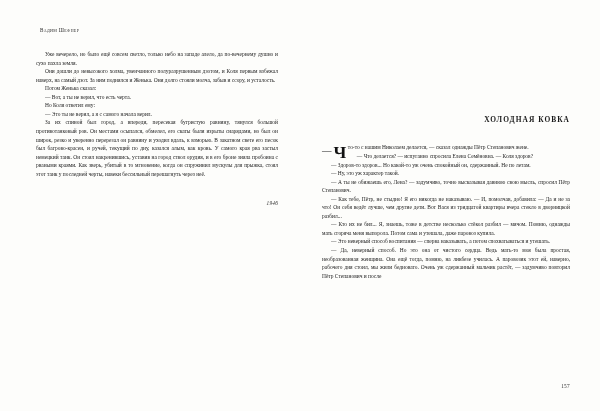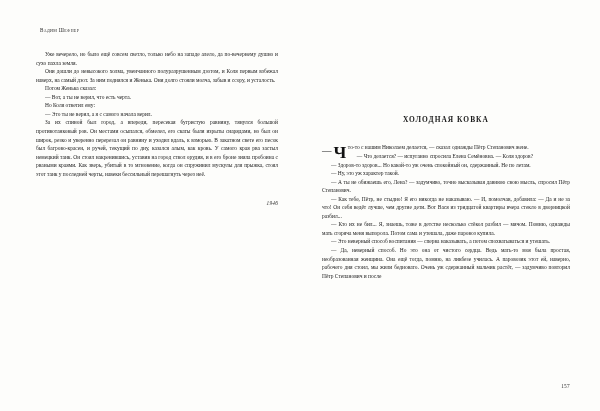--- a/index.html
+++ b/index.html
@@ -38,21 +38,21 @@
     letter-spacing: 0.35px;
     color: #2a2a2a;
     font-variant: small-caps;
     text-transform: none;
     margin: 0 0 17px 4px;
     font-weight: 400;
     line-height: 1;
     white-space: nowrap;
   }
   .chapter-title {
-    text-align: center;
+    text-align: right;
     font-size: 7.4px;
     letter-spacing: 1.05px;
     font-weight: 700;
     color: #191919;
     margin: 88px 0 20px 0;
     line-height: 1;
   }
   .body-text {
     font-size: 5.45px;
     line-height: 8.55px;

